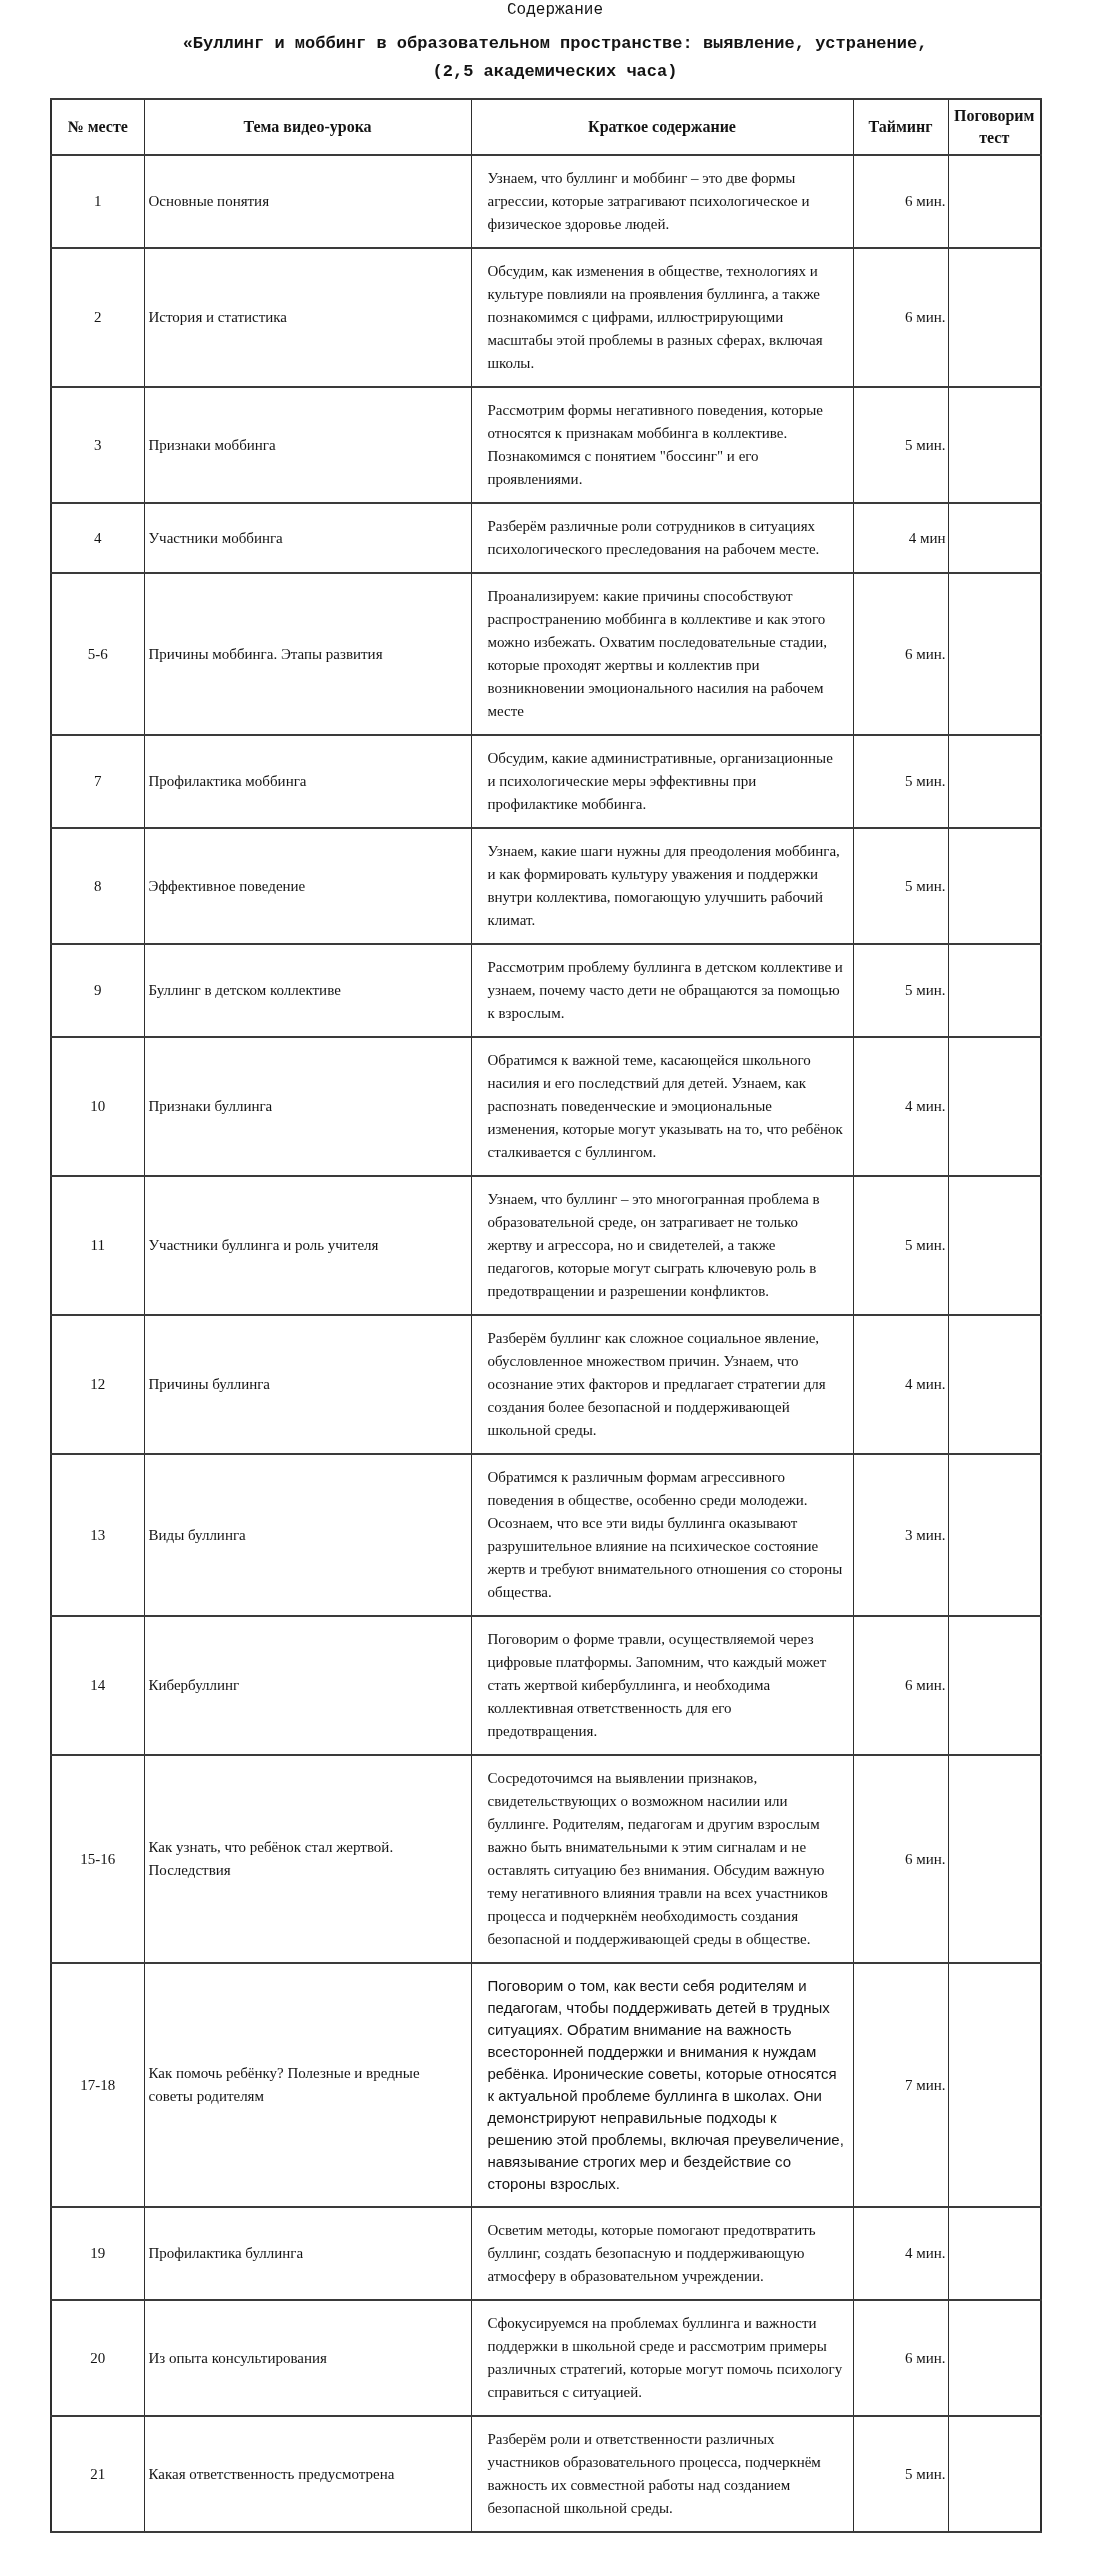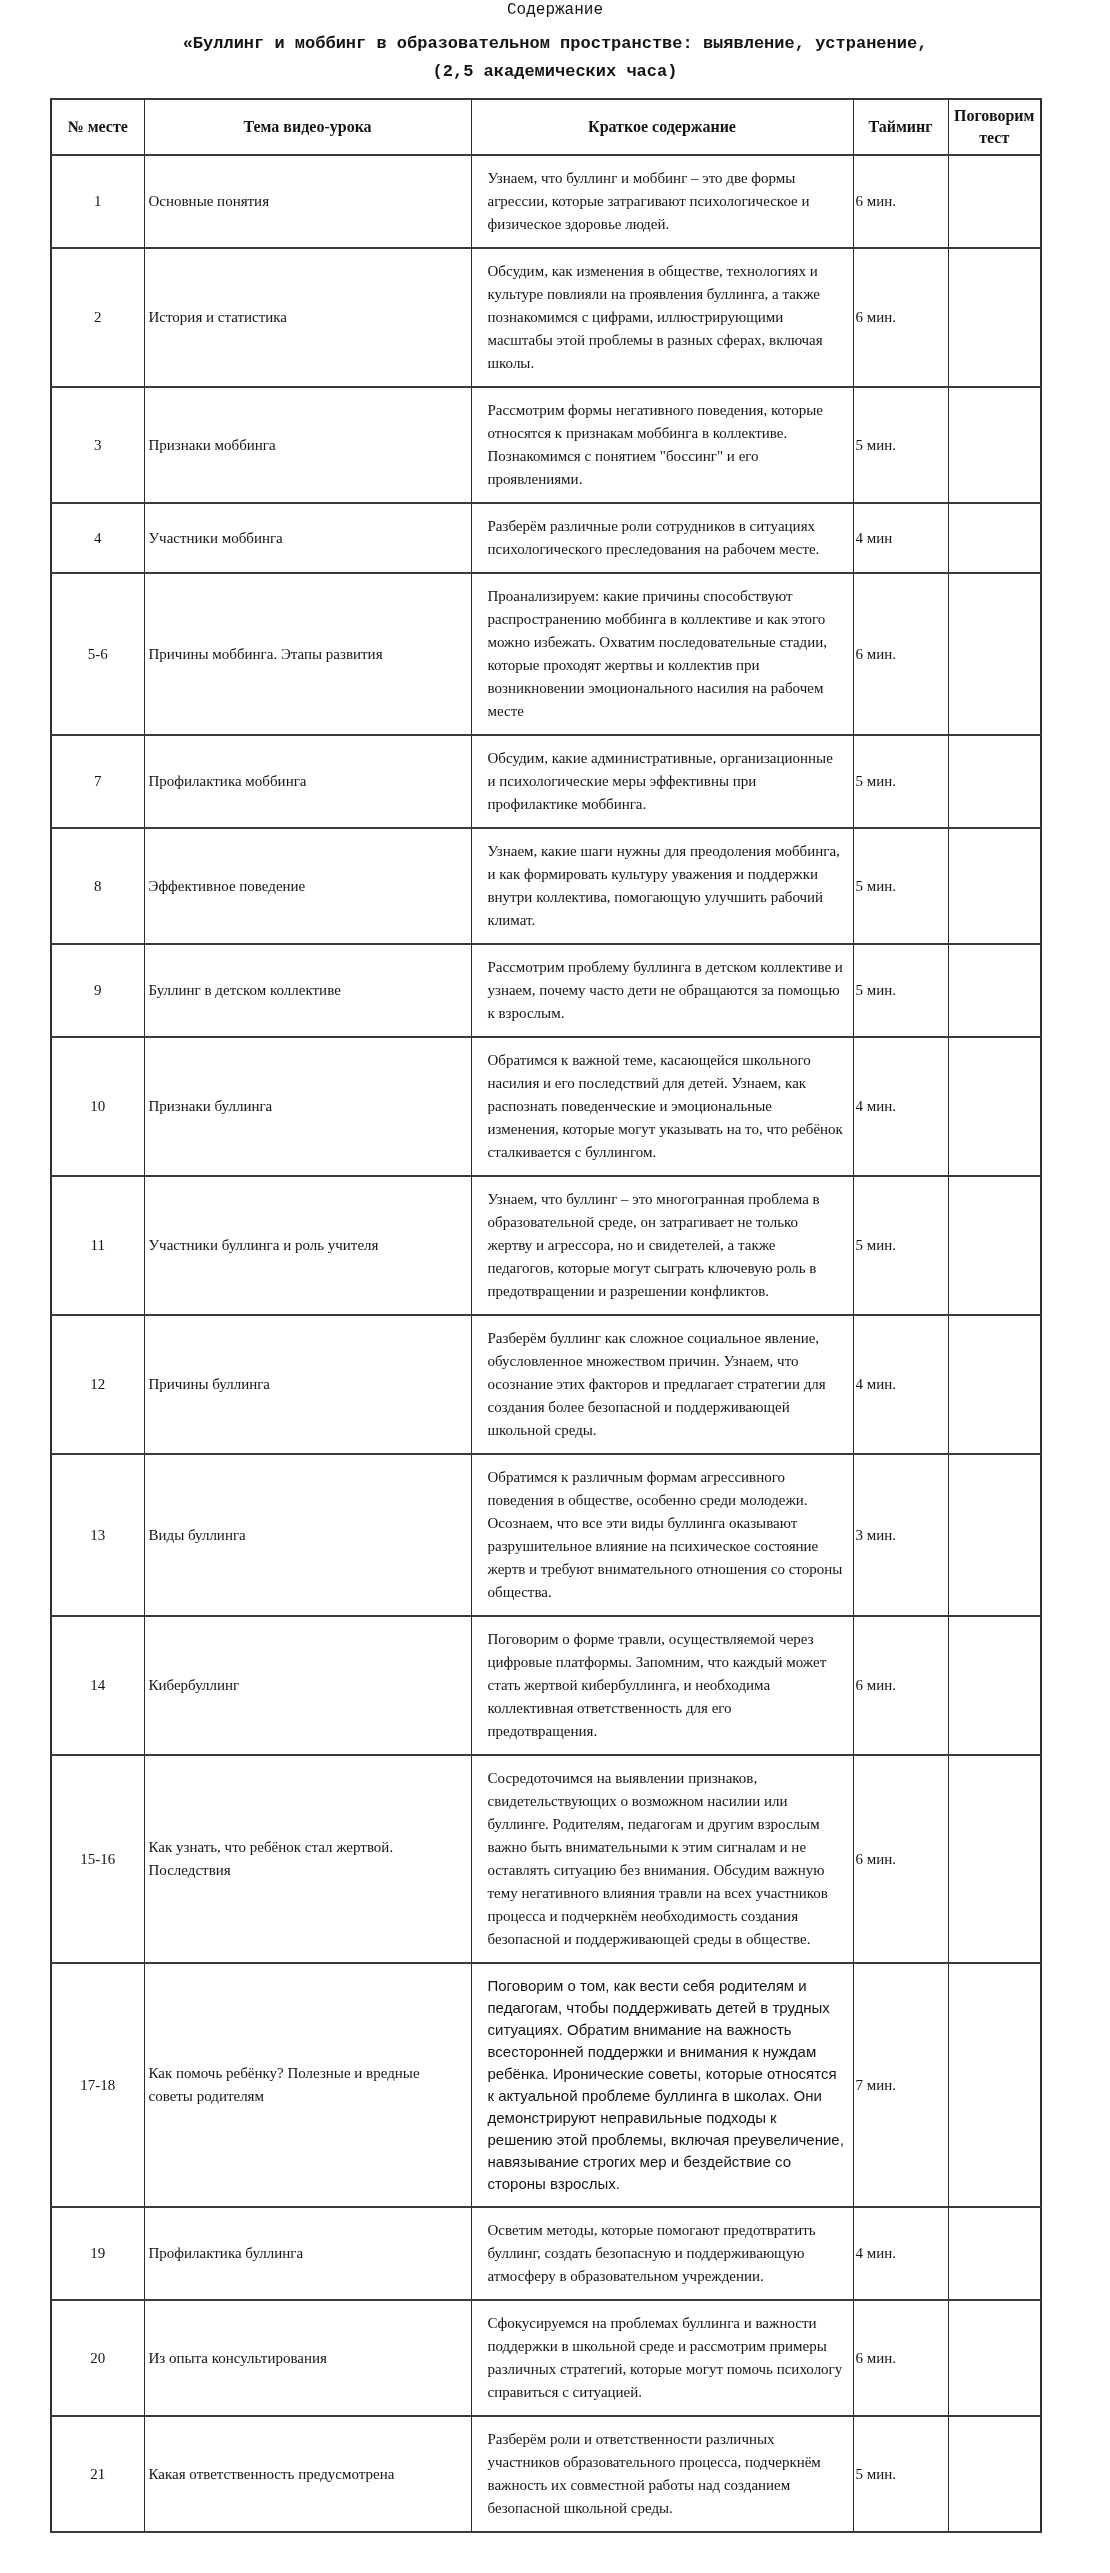--- a/index.html
+++ b/index.html
@@ -69,21 +69,21 @@
   }
   td.cell-topic {
     text-align: left;
     padding: 8px 6px 8px 4px;
   }
   td.cell-summary {
     text-align: left;
     padding: 11px 8px 11px 16px;
   }
   td.cell-timing {
-    text-align: left;
+    text-align: right;
     padding: 8px 2px;
   }
   td.cell-test {
     padding: 8px 2px;
   }
   
   tbody[data-name="lesson-rows"] tr:nth-child(15) td.cell-summary {
     font-family: "Liberation Sans", sans-serif;
     line-height: 22px;
     font-size: 15px;

